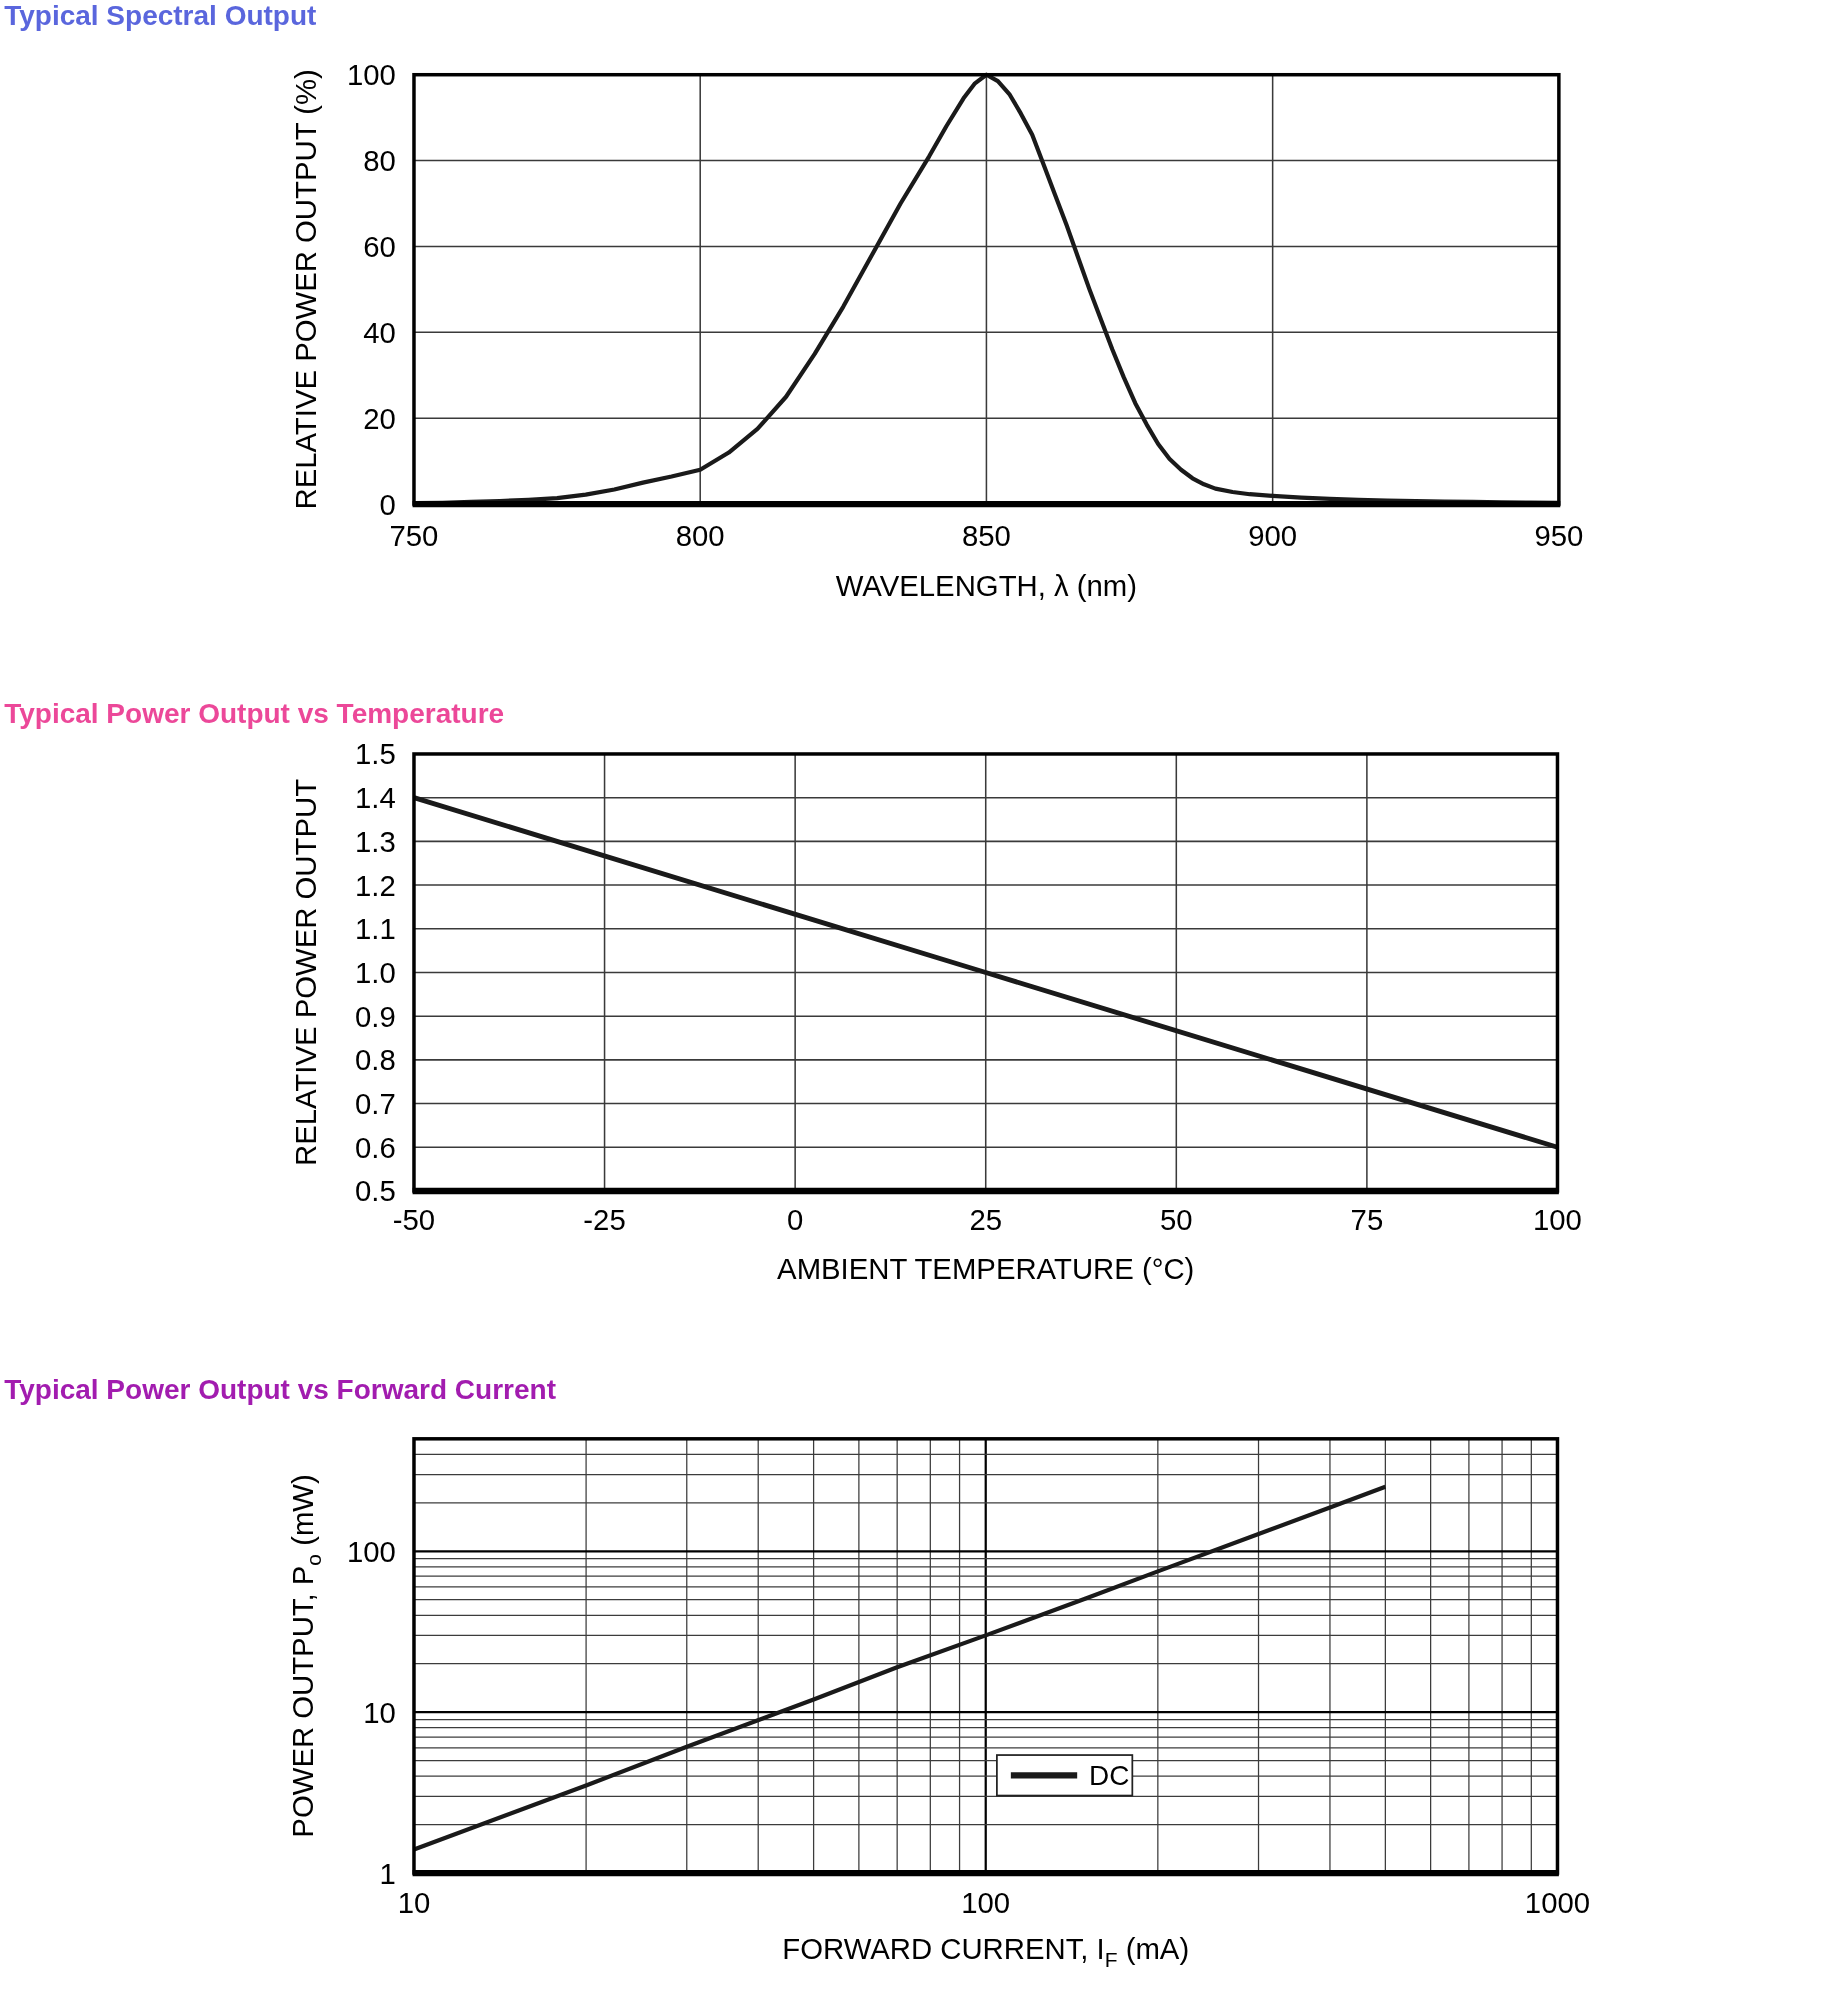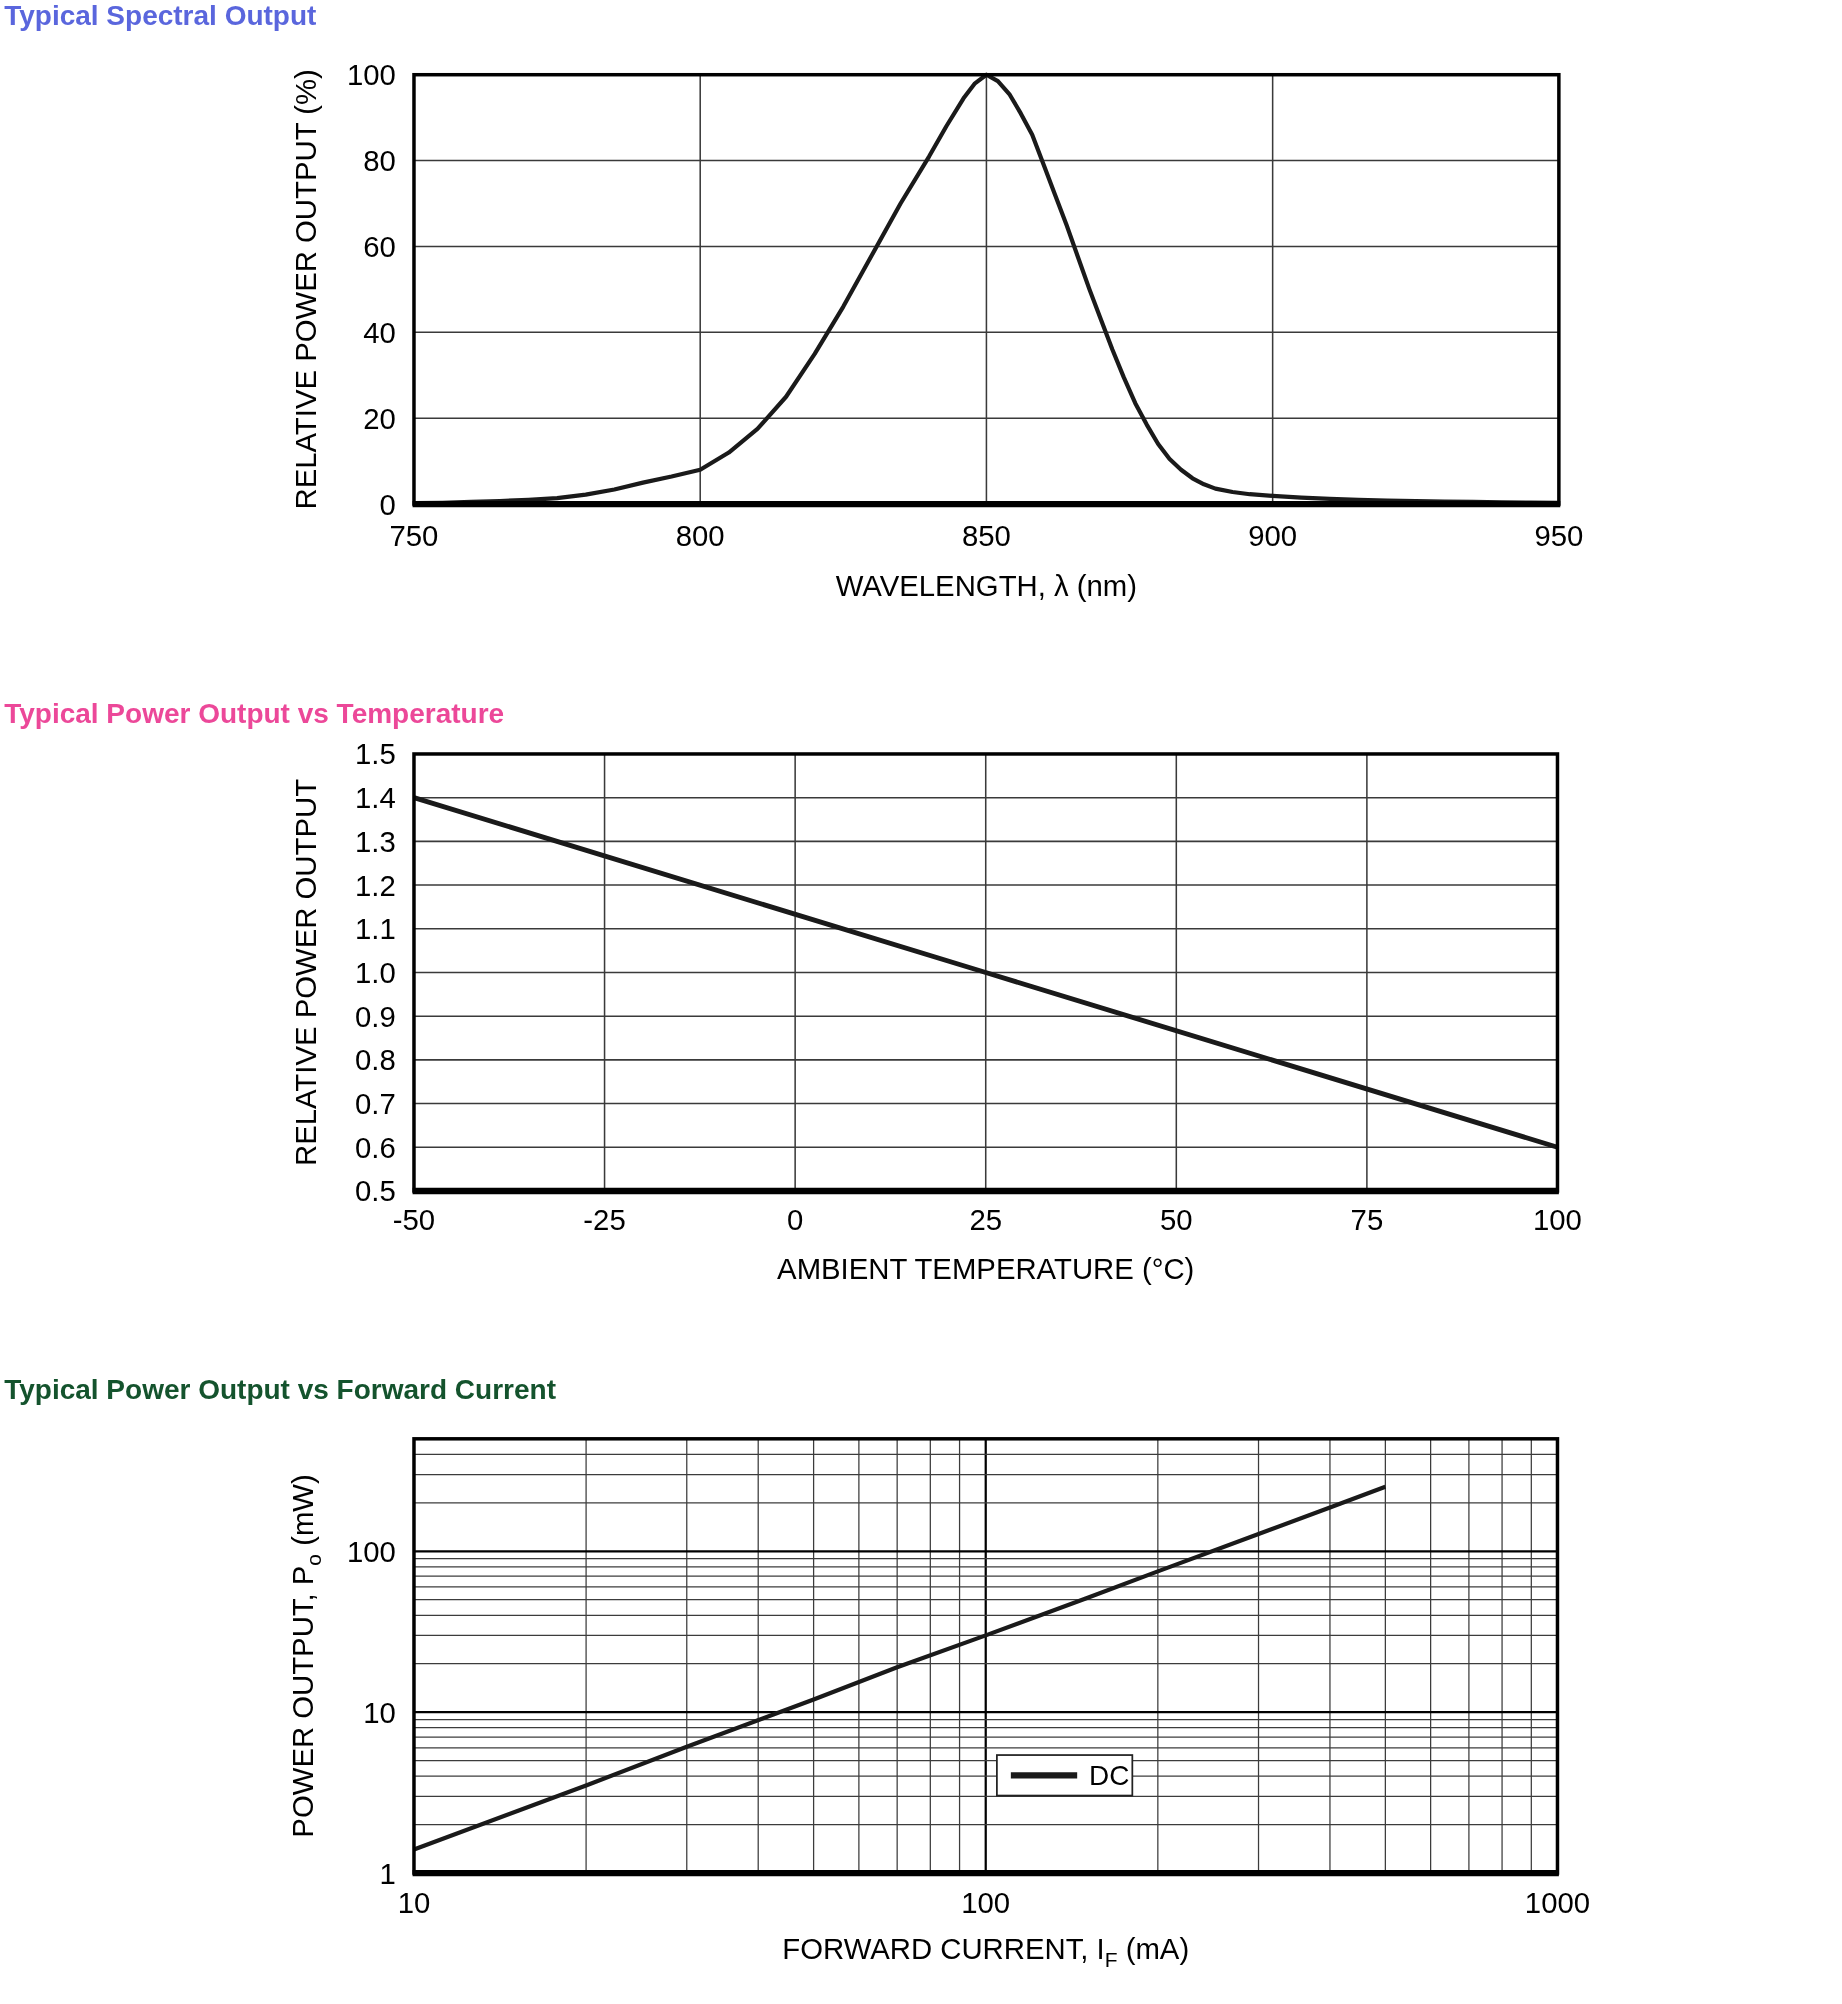--- a/index.html
+++ b/index.html
@@ -16,21 +16,21 @@
 </style>
 </head>
 <body>
 
 <div>
 
   <h2 class="chart-title" style="top: 0px; color: rgb(90, 102, 221);">Typical Spectral Output</h2>
 
   <h2 class="chart-title" style="top: 698px; color: #ec4899;">Typical Power Output vs Temperature</h2>
 
-  <h2 class="chart-title" style="top: 1374px; color: #14532d;">Typical Power Output vs Forward Current</h2>
+  <h2 class="chart-title" style="top: 1374px; color: #a21caf;">Typical Power Output vs Forward Current</h2>
 
   <svg class="chart" viewBox="0 0 2640 2872">
       <g fill="none">
         <line x1="1003" y1="107" x2="1003" y2="722" stroke="#3a3a3a" stroke-width="2.2"></line>
         <line x1="1413" y1="107" x2="1413" y2="722" stroke="#3a3a3a" stroke-width="2.2"></line>
         <line x1="1823" y1="107" x2="1823" y2="722" stroke="#3a3a3a" stroke-width="2.2"></line>
         <line x1="593" y1="599" x2="2233" y2="599" stroke="#3a3a3a" stroke-width="2.2"></line>
         <line x1="593" y1="476" x2="2233" y2="476" stroke="#3a3a3a" stroke-width="2.2"></line>
         <line x1="593" y1="353" x2="2233" y2="353" stroke="#3a3a3a" stroke-width="2.2"></line>
         <line x1="593" y1="230" x2="2233" y2="230" stroke="#3a3a3a" stroke-width="2.2"></line>

